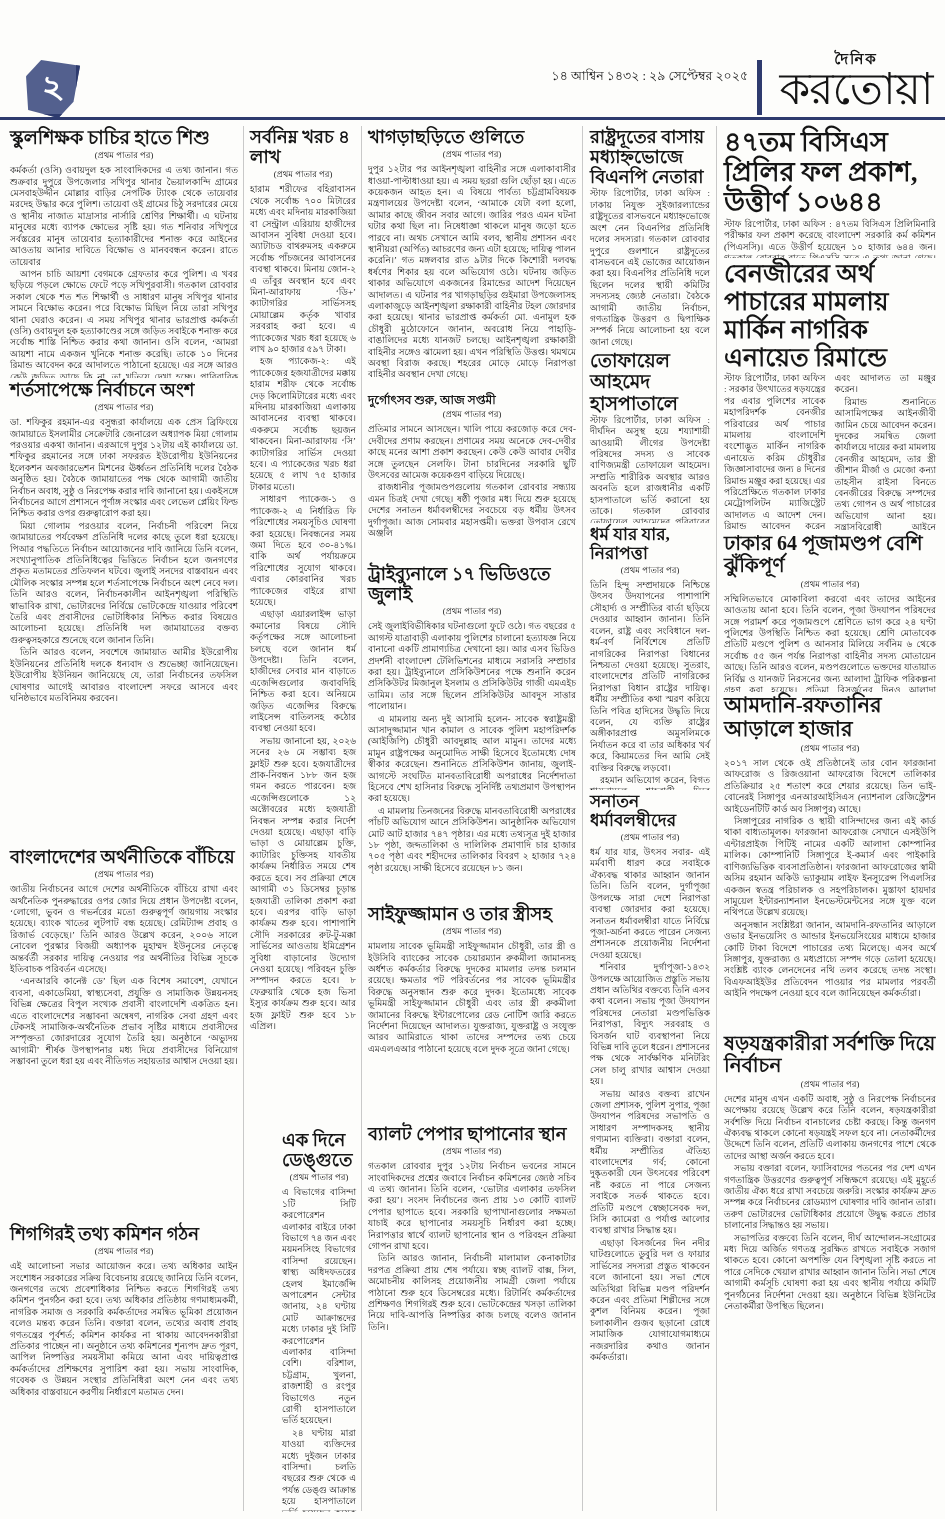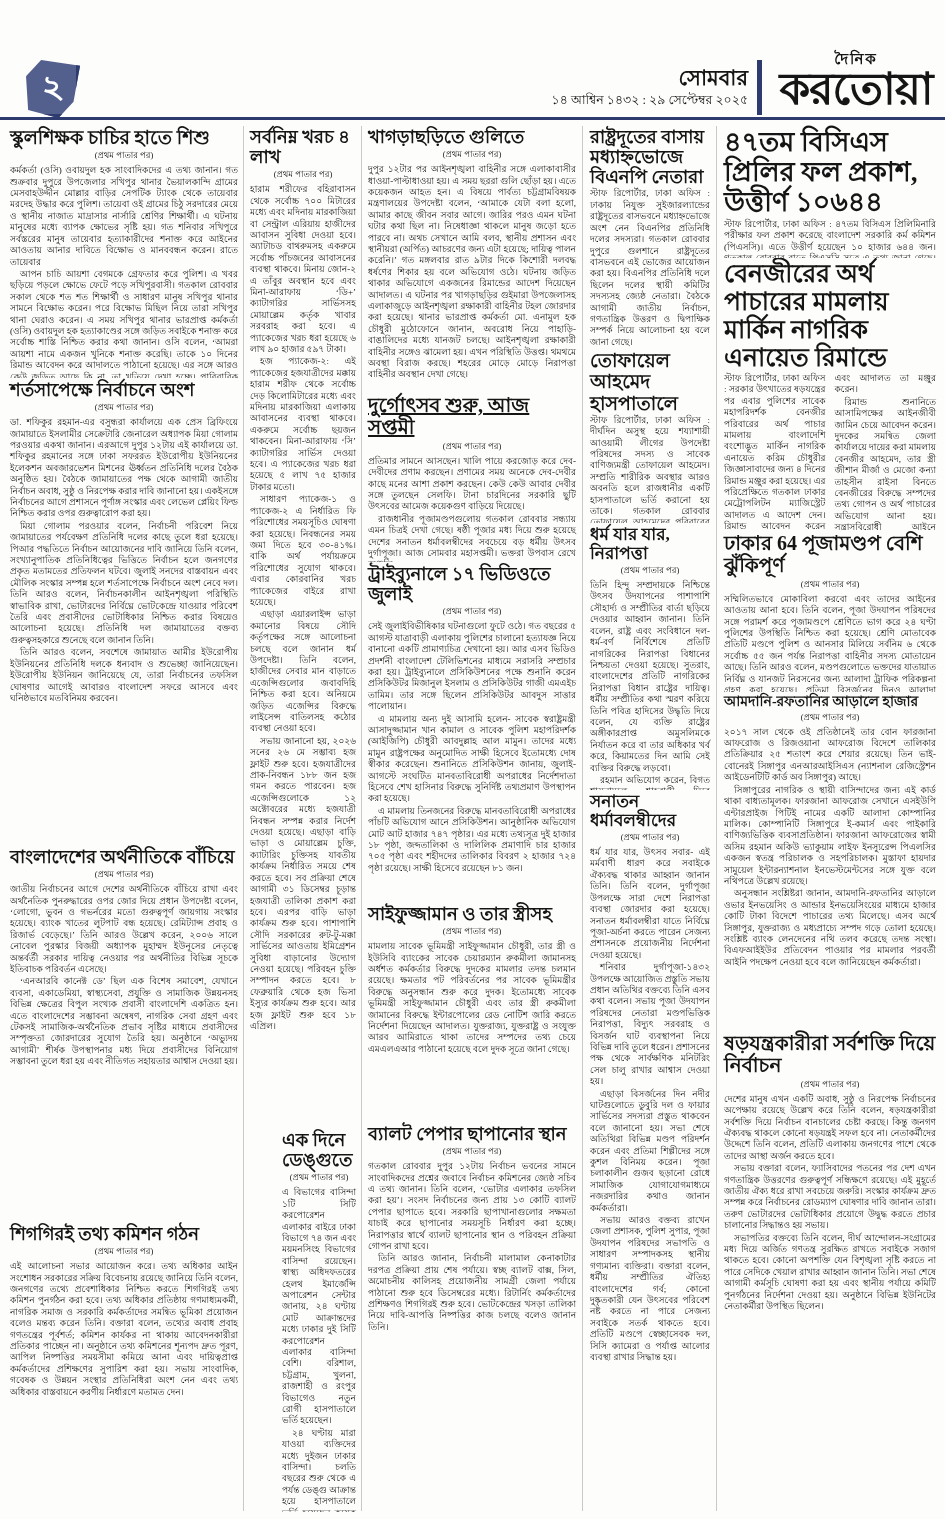--- a/index.html
+++ b/index.html
@@ -9,21 +9,21 @@
   .page-badge{position:absolute;left:26px;top:60px;width:54px;height:58px;
       background:#53608e;clip-path:polygon(28% 0,100% 10%,88% 72%,60% 100%,4% 86%,0 28%);
       display:flex;align-items:center;justify-content:center;box-shadow:inset -4px -4px 0 #2e3b6e;}
   .page-badge span{color:#fff;font-size:33px;font-weight:bold;transform:rotate(-8deg);}
   .date-block{position:absolute;left:480px;top:66px;width:268px;text-align:right;line-height:1.15;}
   .date-day{font-size:21px;font-weight:bold;}
   .date-line{font-size:12.5px;margin-top:3px;}
   .mast-divider{position:absolute;left:757px;top:60px;width:5px;height:55px;background:#2e3b6e;}
   .masthead{position:absolute;left:772px;top:52px;width:168px;text-align:center;line-height:1;}
   .mast-top{font-size:15px;font-weight:900;letter-spacing:2px;}
-  .mast-main{font-size:44px;font-weight:700;letter-spacing:-1px;margin-top:1px;}
+  .mast-main{font-size:44px;font-weight:400;letter-spacing:-1px;margin-top:1px;}
   .head-rule{position:absolute;left:0;top:117px;width:945px;height:3px;background:#2e3b6e;}
   
   .vrule{position:absolute;top:126px;bottom:8px;width:1px;background:#c9c9c9;}
   
   .col{position:absolute;top:125px;bottom:6px;overflow:hidden;}
   .article{overflow:hidden;padding:1px 2px;box-sizing:border-box;}
   .headline{text-align:left;font-weight:bold;line-height:1.12;margin:1px 0 1px;}
   .contnote{text-align:center;font-size:8.5px;margin:0 0 2px;}
   .body p{font-size:9px;line-height:11.4px;text-align:justify;margin:0 0 1px;text-indent:10px;}
   .body p:first-child{text-indent:0;}
@@ -42,21 +42,20 @@
 </style>
 </head>
 <body>
 
 <div class="page">
 
   <div class="page-badge">
     <span>২</span>
   </div>
   <div class="date-block">
-    <div class="date-day">সোমবার</div>
     <div class="date-line">১৪ আশ্বিন ১৪৩২ : ২৯ সেপ্টেম্বর ২০২৫</div>
   </div>
   <div class="mast-divider"></div>
   <div class="masthead">
     <div class="mast-top">দৈনিক</div>
     <div class="mast-main">করতোয়া</div>
   </div>
   <div class="head-rule"></div>
 
   <div class="vrule" style="left:243px"></div>
@@ -122,21 +121,21 @@
       </div>
       <div class="col" style="left: 366px; width: 212px;">
         <div class="article" style="height: 267px;">
           <div class="headline" style="font-size: 18px;">খাগড়াছড়িতে গুলিতে</div>
           <div class="contnote">(প্রথম পাতার পর)</div>
           <div class="body">
             <p>দুপুর ১২টার পর আইনশৃঙ্খলা বাহিনীর সঙ্গে এলাকাবাসীর ধাওয়া-পাল্টাধাওয়া হয়। এ সময় ছররা গুলি ছোঁড়া হয়। এতে কয়েকজন আহত হন। এ বিষয়ে পার্বত্য চট্টগ্রামবিষয়ক মন্ত্রণালয়ের উপদেষ্টা বলেন, ‘আমাকে যেটা বলা হলো, আমার কাছে জীবন সবার আগে। জারির পরও এমন ঘটনা ঘটার কথা ছিল না। নিষেধাজ্ঞা থাকলে মানুষ জড়ো হতে পারবে না। অথচ সেখানে আমি বলব, স্থানীয় প্রশাসন এবং স্থানীয়রা (অর্পিত) আচরণের জন্য এটা হয়েছে; দায়িত্ব পালন করেনি।’ গত মঙ্গলবার রাত ৯টার দিকে কিশোরী দলবদ্ধ ধর্ষণের শিকার হয় বলে অভিযোগ ওঠে। ঘটনায় জড়িত থাকার অভিযোগে একজনের রিমান্ডের আদেশ দিয়েছেন আদালত। এ ঘটনার পর খাগড়াছড়ির গুইমারা উপজেলাসহ এলাকাজুড়ে আইনশৃঙ্খলা রক্ষাকারী বাহিনীর টহল জোরদার করা হয়েছে। থানার ভারপ্রাপ্ত কর্মকর্তা মো. এনামুল হক চৌধুরী মুঠোফোনে জানান, অবরোধ নিয়ে পাহাড়ি-বাঙালিদের মধ্যে যানজট চলছে। আইনশৃঙ্খলা রক্ষাকারী বাহিনীর সঙ্গেও ঝামেলা হয়। এখন পরিস্থিতি উত্তপ্ত। থমথমে অবস্থা বিরাজ করছে। শহরের মোড়ে মোড়ে নিরাপত্তা বাহিনীর অবস্থান দেখা গেছে।</p>
           </div>
         </div>
         <div class="article" style="height: 170px;">
-          <div class="headline" style="font-size: 20px; text-decoration: underline;">দুর্গোৎসব শুরু, আজ সপ্তমী</div>
+          <div class="headline" style="font-size: 12px;">দুর্গোৎসব শুরু, আজ সপ্তমী</div>
           <div class="contnote">(প্রথম পাতার পর)</div>
           <div class="body">
             <p>প্রতিমার সামনে আসছেন। খালি পায়ে করজোড় করে দেব-দেবীদের প্রণাম করছেন। প্রণামের সময় অনেকে দেব-দেবীর কাছে মনের আশা প্রকাশ করছেন। কেউ কেউ আবার দেবীর সঙ্গে তুলছেন সেলফি। টানা চারদিনের সরকারি ছুটি উৎসবের আমেজ কয়েকগুণ বাড়িয়ে দিয়েছে।</p>
             <p>রাজধানীর পূজামণ্ডপগুলোয় গতকাল রোববার সন্ধ্যায় এমন চিত্রই দেখা গেছে। ষষ্ঠী পূজার মধ্য দিয়ে শুরু হয়েছে দেশের সনাতন ধর্মাবলম্বীদের সবচেয়ে বড় ধর্মীয় উৎসব দুর্গাপূজা। আজ সোমবার মহাসপ্তমী। ভক্তরা উপবাস রেখে অঞ্জলি</p>
           </div>
         </div>
         <div class="article" style="height: 340px;">
           <div class="headline" style="font-size: 18px;">ট্রাইব্যুনালে ১৭ ভিডিওতে জুলাই</div>
           <div class="contnote">(প্রথম পাতার পর)</div>
           <div class="body">
@@ -181,22 +180,22 @@
             <p>তিনি হিন্দু সম্প্রদায়কে নিশ্চিন্তে উৎসব উদযাপনের পাশাপাশি সৌহার্দ্য ও সম্প্রীতির বার্তা ছড়িয়ে দেওয়ার আহ্বান জানান। তিনি বলেন, রাষ্ট্র এবং সংবিধানে দল-ধর্ম-বর্ণ নির্বিশেষে প্রতিটি নাগরিকের নিরাপত্তা বিধানের নিশ্চয়তা দেওয়া হয়েছে। সুতরাং, বাংলাদেশের প্রতিটি নাগরিকের নিরাপত্তা বিধান রাষ্ট্রের দায়িত্ব। ধর্মীয় সম্প্রীতির কথা স্মরণ করিয়ে তিনি পবিত্র হাদিসের উদ্ধৃতি দিয়ে বলেন, যে ব্যক্তি রাষ্ট্রের অঙ্গীকারপ্রাপ্ত অমুসলিমকে নির্যাতন করে বা তার অধিকার খর্ব করে, কিয়ামতের দিন আমি সেই ব্যক্তির বিরুদ্ধে লড়বো।</p>
             <p>রহমান অভিযোগ করেন, বিগত শাসনামলে শাহবাগী ঘিরে সাম্প্রদায়িক পরিস্থিতিতে অস্থিরতা দেখা গেছে। এ ধরনের পরিস্থিতি যেন আর তৈরি না হয় সেজন্য আইনশৃঙ্খলা বাহিনীকে তৎপর ও সজাগ থাকার আহ্বান জানান তিনি। হিন্দু সম্প্রদায়ের প্রতি আহ্বান জানিয়ে বিএনপির নেতা বলেন, আপনারা উৎসাহ-উদ্দীপনার মধ্য দিয়ে নিশ্চিন্তে নিরাপদে উৎসব পালন করুন।</p>
           </div>
         </div>
         <div class="article" style="height: 722px;">
           <div class="headline" style="font-size: 17px;">সনাতন ধর্মাবলম্বীদের</div>
           <div class="contnote">(প্রথম পাতার পর)</div>
           <div class="body">
             <p>ধর্ম যার যার, উৎসব সবার- এই মর্মবাণী ধারণ করে সবাইকে ঐক্যবদ্ধ থাকার আহ্বান জানান তিনি। তিনি বলেন, দুর্গাপূজা উপলক্ষে সারা দেশে নিরাপত্তা ব্যবস্থা জোরদার করা হয়েছে। সনাতন ধর্মাবলম্বীরা যাতে নির্বিঘ্নে পূজা-অর্চনা করতে পারেন সেজন্য প্রশাসনকে প্রয়োজনীয় নির্দেশনা দেওয়া হয়েছে।</p>
             <p>শনিবার দুর্গাপূজা-১৪৩২ উপলক্ষে আয়োজিত প্রস্তুতি সভায় প্রধান অতিথির বক্তব্যে তিনি এসব কথা বলেন। সভায় পূজা উদযাপন পরিষদের নেতারা মণ্ডপভিত্তিক নিরাপত্তা, বিদ্যুৎ সরবরাহ ও বিসর্জন ঘাট ব্যবস্থাপনা নিয়ে বিভিন্ন দাবি তুলে ধরেন। প্রশাসনের পক্ষ থেকে সার্বক্ষণিক মনিটরিং সেল চালু রাখার আশ্বাস দেওয়া হয়।</p>
+            <p>সভায় আরও বক্তব্য রাখেন জেলা প্রশাসক, পুলিশ সুপার, পূজা উদযাপন পরিষদের সভাপতি ও সাধারণ সম্পাদকসহ স্থানীয় গণ্যমান্য ব্যক্তিরা। বক্তারা বলেন, ধর্মীয় সম্প্রীতির ঐতিহ্য বাংলাদেশের গর্ব; কোনো দুষ্কৃতকারী যেন উৎসবের পরিবেশ নষ্ট করতে না পারে সেজন্য সবাইকে সতর্ক থাকতে হবে। প্রতিটি মণ্ডপে স্বেচ্ছাসেবক দল, সিসি ক্যামেরা ও পর্যাপ্ত আলোর ব্যবস্থা রাখার সিদ্ধান্ত হয়।</p>
             <p>এছাড়া বিসর্জনের দিন নদীর ঘাটগুলোতে ডুবুরি দল ও ফায়ার সার্ভিসের সদস্যরা প্রস্তুত থাকবেন বলে জানানো হয়। সভা শেষে অতিথিরা বিভিন্ন মণ্ডপ পরিদর্শন করেন এবং প্রতিমা শিল্পীদের সঙ্গে কুশল বিনিময় করেন। পূজা চলাকালীন গুজব ছড়ানো রোধে সামাজিক যোগাযোগমাধ্যমে নজরদারির কথাও জানান কর্মকর্তারা।</p>
-            <p>সভায় আরও বক্তব্য রাখেন জেলা প্রশাসক, পুলিশ সুপার, পূজা উদযাপন পরিষদের সভাপতি ও সাধারণ সম্পাদকসহ স্থানীয় গণ্যমান্য ব্যক্তিরা। বক্তারা বলেন, ধর্মীয় সম্প্রীতির ঐতিহ্য বাংলাদেশের গর্ব; কোনো দুষ্কৃতকারী যেন উৎসবের পরিবেশ নষ্ট করতে না পারে সেজন্য সবাইকে সতর্ক থাকতে হবে। প্রতিটি মণ্ডপে স্বেচ্ছাসেবক দল, সিসি ক্যামেরা ও পর্যাপ্ত আলোর ব্যবস্থা রাখার সিদ্ধান্ত হয়।</p>
           </div>
         </div>
       </div>
       <div class="col" style="left: 722px; width: 216px;">
         <div class="article" style="height: 133px;">
           <div class="headline" style="font-size: 27px;">৪৭তম বিসিএস প্রিলির ফল প্রকাশ, উত্তীর্ণ ১০৬৪৪</div>
           <div class="body">
             <p>স্টাফ রিপোর্টার, ঢাকা অফিস : ৪৭তম বিসিএস প্রিলিমিনারি পরীক্ষার ফল প্রকাশ করেছে বাংলাদেশ সরকারি কর্ম কমিশন (পিএসসি)। এতে উত্তীর্ণ হয়েছেন ১০ হাজার ৬৪৪ জন। গতকাল রোববার রাতে পিএসসি সূত্রে এ তথ্য জানা গেছে। এর আগে গত ১৯ সেপ্টেম্বর কোনো অনাকাঙ্ক্ষিত ঘটনা ছাড়াই দেশের আট বিভাগীয় শহরের ২৫৬টি কেন্দ্রে একযোগে ৪৭তম বিসিএসের প্রিলিমিনারি পরীক্ষা (এমসিকিউ) অনুষ্ঠিত হয়। এদিন সকাল ১০টা থেকে এই পরীক্ষা শুরু হয়, যা শেষ হয় দুপুর ১২টায়। এ পরীক্ষায় অংশগ্রহণ করতে আবেদন করেছিলেন ৩ লাখ ৭৪ হাজারের অধিক প্রার্থী। ২০২৪ সালের ২৮ নভেম্বর ৪৭তম বিসিএসের বিজ্ঞপ্তি প্রকাশ করে পিএসসি। এতে ক্যাডার পদের সংখ্যা ৩ হাজার ৪৮৭; নন-ক্যাডারপদের সংখ্যা ২০১টি। এ বিসিএস থেকে ৩ হাজার ৬৮৮ জনকে নিয়োগ দেওয়া হবে বলে বিজ্ঞপ্তিতে জানানো হয়।</p>
           </div>
         </div>
@@ -208,21 +207,21 @@
           </div>
         </div>
         <div class="article" style="height: 162px;">
           <div class="headline" style="font-size: 20px;">ঢাকার 64 পূজামণ্ডপ বেশি ঝুঁকিপূর্ণ</div>
           <div class="contnote">(প্রথম পাতার পর)</div>
           <div class="body">
             <p>সম্মিলিতভাবে মোকাবিলা করবো এবং তাদের আইনের আওতায় আনা হবে। তিনি বলেন, পূজা উদযাপন পরিষদের সঙ্গে পরামর্শ করে পূজামণ্ডপে শ্রেণিতে ভাগ করে ২৪ ঘণ্টা পুলিশের উপস্থিতি নিশ্চিত করা হয়েছে। শ্রেণি মোতাবেক প্রতিটি মণ্ডপে পুলিশ ও আনসার মিলিয়ে সর্বনিম ৬ থেকে সর্বোচ্চ ৫৫ জন পর্যন্ত নিরাপত্তা বাহিনীর সদস্য মোতায়েন আছে। তিনি আরও বলেন, মণ্ডপগুলোতে ভক্তদের যাতায়াত নির্বিঘ্ন ও যানজট নিরসনের জন্য আলাদা ট্রাফিক পরিকল্পনা গ্রহণ করা হয়েছে। প্রতিমা বিসর্জনের দিনও আলাদা পরিকল্পনা গ্রহণ করা হয়েছে। বিসর্জন শোভাযাত্রা নির্বিঘ্ন করতে অতিরিক্ত আরও ২ হাজার ৪০০ ফোর্স মোতায়েন থাকবে।</p>
           </div>
         </div>
         <div class="article" style="height: 338px;">
-          <div class="headline" style="font-size: 14px;">আমদানি-রফতানির আড়ালে হাজার</div>
+          <div class="headline" style="font-size: 21px;">আমদানি-রফতানির আড়ালে হাজার</div>
           <div class="contnote">(প্রথম পাতার পর)</div>
           <div class="body">
             <p>২০১৭ সাল থেকে ওই প্রতিষ্ঠানেই তার বোন ফারজানা আফরোজ ও রিজওয়ানা আফরোজ বিদেশে তালিকার প্রতিক্রিয়ার ২৫ শতাংশ করে শেয়ার রয়েছে। তিন ভাই-বোনেরই সিঙ্গাপুর এনআরআইসিএস (ন্যাশনাল রেজিস্ট্রেশন আইডেনটিটি কার্ড অব সিঙ্গাপুর) আছে।</p>
             <p>সিঙ্গাপুরের নাগরিক ও স্থায়ী বাসিন্দাদের জন্য এই কার্ড থাকা বাধ্যতামূলক। ফারজানা আফরোজ সেখানে এসইউপি এন্টারপ্রাইজ পিটিই নামের একটি আলাদা কোম্পানির মালিক। কোম্পানিটি সিঙ্গাপুরে ই-কমার্স এবং পাইকারি বাণিজ্যভিত্তিক ব্যবসাপ্রতিষ্ঠান। ফারজানা আফরোজের স্বামী অসিম রহমান অকিউ ভ্যাকুয়াম লাইফ ইনস্যুরেন্স পিএলসির একজন স্বতন্ত্র পরিচালক ও সহপরিচালক। মুস্তাফা হায়দার সামুয়েল ইন্টারন্যাশনাল ইনভেস্টমেন্টসের সঙ্গে যুক্ত বলে নথিপত্রে উল্লেখ রয়েছে।</p>
             <p>অনুসন্ধান সংশ্লিষ্টরা জানান, আমদানি-রফতানির আড়ালে ওভার ইনভয়েসিং ও আন্ডার ইনভয়েসিংয়ের মাধ্যমে হাজার কোটি টাকা বিদেশে পাচারের তথ্য মিলেছে। এসব অর্থে সিঙ্গাপুর, যুক্তরাজ্য ও মধ্যপ্রাচ্যে সম্পদ গড়ে তোলা হয়েছে। সংশ্লিষ্ট ব্যাংক লেনদেনের নথি তলব করেছে তদন্ত সংস্থা। বিএফআইইউর প্রতিবেদন পাওয়ার পর মামলার পরবর্তী আইনি পদক্ষেপ নেওয়া হবে বলে জানিয়েছেন কর্মকর্তারা।</p>
           </div>
         </div>
         <div class="article" style="height: 482px;">
           <div class="headline" style="font-size: 20px;">ষড়যন্ত্রকারীরা সর্বশক্তি দিয়ে নির্বাচন</div>
           <div class="contnote">(প্রথম পাতার পর)</div>

